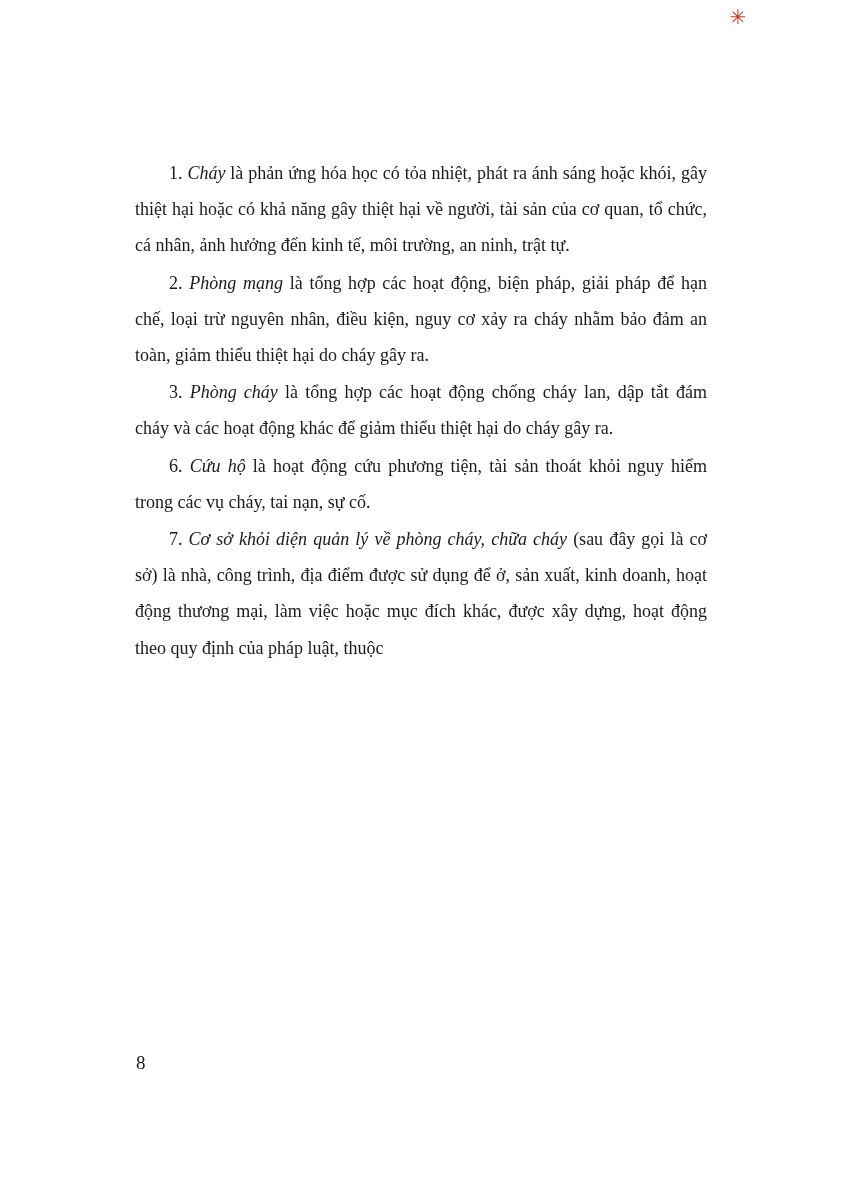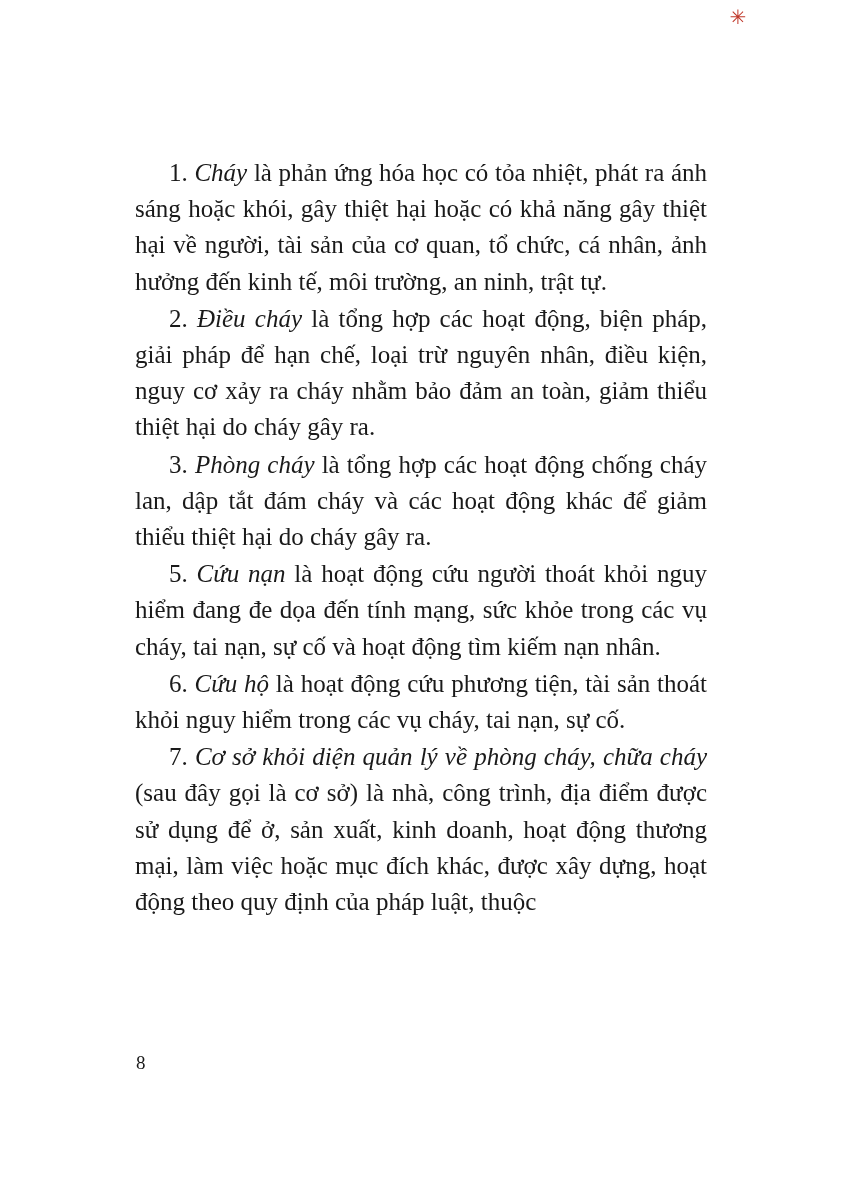--- a/index.html
+++ b/index.html
@@ -32,21 +32,21 @@
     user-select: none;
   }
   .content {
     position: absolute;
     left: 135px;
     top: 155px;
     width: 572px;
   }
   p.para {
     margin: 0 0 1px 0;
-    font-size: 25px;
+    font-size: 18px;
     line-height: 36.2px;
     text-align: justify;
     text-justify: inter-word;
     text-indent: 34px;
     hyphens: none;
   }
   p.para:last-child {
     text-align: justify;
   }
   .term {
@@ -69,33 +69,29 @@
 
   <div class="content">
 
     <p class="para">
       <span>1.</span>
       <span class="term">Cháy</span><span> là phản ứng hóa học có tỏa nhiệt, phát ra ánh sáng hoặc khói, gây thiệt hại hoặc có khả năng gây thiệt hại về người, tài sản của cơ quan, tổ chức, cá nhân, ảnh hưởng đến kinh tế, môi trường, an ninh, trật tự.</span>
     </p>
 
     <p class="para">
       <span>2.</span>
-      <span class="term">Điều cháy</span><span> là tổng hợp các hoạt động, biện pháp, giải pháp để hạn chế, loại trừ nguyên nhân, điều kiện, nguy cơ xảy ra cháy nhằm bảo đảm an toàn, giảm thiểu thiệt hại do cháy gây ra.</span>
+      <span class="term">Phòng mạng</span><span> là tổng hợp các hoạt động, biện pháp, giải pháp để hạn chế, loại trừ nguyên nhân, điều kiện, nguy cơ xảy ra cháy nhằm bảo đảm an toàn, giảm thiểu thiệt hại do cháy gây ra.</span>
     </p>
 
     <p class="para">
       <span>3.</span>
       <span class="term">Phòng cháy</span><span> là tổng hợp các hoạt động chống cháy lan, dập tắt đám cháy và các hoạt động khác để giảm thiểu thiệt hại do cháy gây ra.</span>
     </p>
 
 
-    <p class="para">
-      <span>5.</span>
-      <span class="term">Cứu nạn</span><span> là hoạt động cứu người thoát khỏi nguy hiểm đang đe dọa đến tính mạng, sức khỏe trong các vụ cháy, tai nạn, sự cố và hoạt động tìm kiếm nạn nhân.</span>
-    </p>
 
     <p class="para">
       <span>6.</span>
       <span class="term">Cứu hộ</span><span> là hoạt động cứu phương tiện, tài sản thoát khỏi nguy hiểm trong các vụ cháy, tai nạn, sự cố.</span>
     </p>
 
     <p class="para">
       <span>7.</span>
       <span class="term">Cơ sở khỏi diện quản lý về phòng cháy, chữa cháy</span><span> (sau đây gọi là cơ sở) là nhà, công trình, địa điểm được sử dụng để ở, sản xuất, kinh doanh, hoạt động thương mại, làm việc hoặc mục đích khác, được xây dựng, hoạt động theo quy định của pháp luật, thuộc</span>
     </p>

